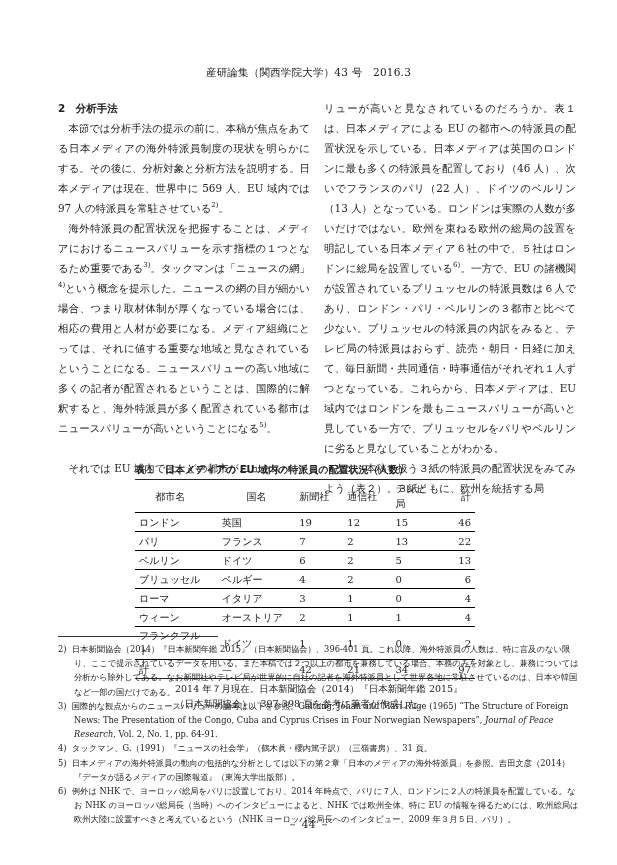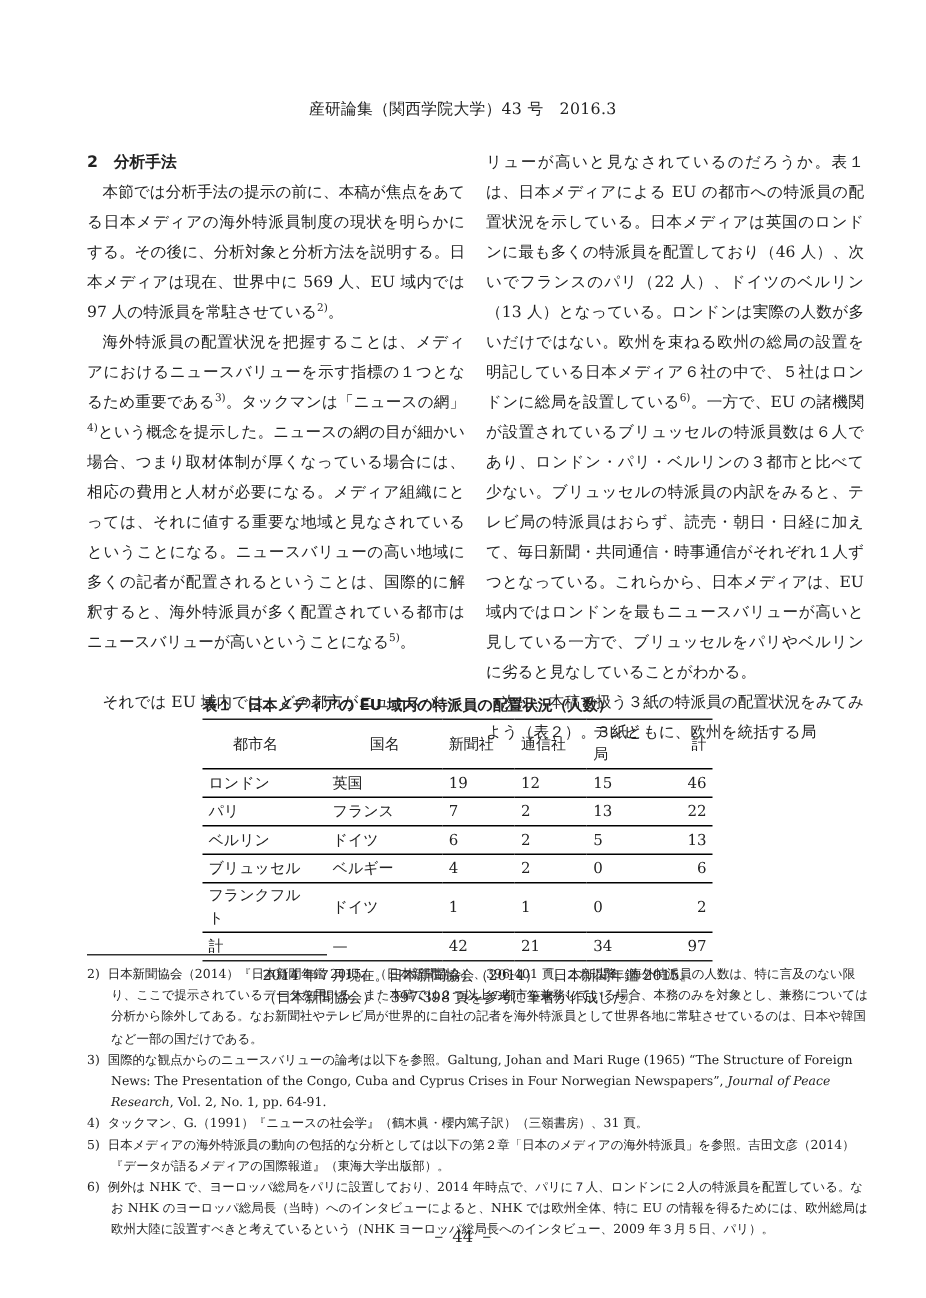--- a/index.html
+++ b/index.html
@@ -96,20 +96,36 @@
       </tr>
       <tr>
         <td class="c1">ブリュッセル</td>
         <td class="c2">ベルギー</td>
         <td class="num">4</td>
         <td class="num">2</td>
         <td class="num">0</td>
         <td class="tot">6</td>
       </tr>
       <tr>
+        <td class="c1">ローマ</td>
+        <td class="c2">イタリア</td>
+        <td class="num">3</td>
+        <td class="num">1</td>
+        <td class="num">0</td>
+        <td class="tot">4</td>
+      </tr>
+      <tr>
+        <td class="c1">ウィーン</td>
+        <td class="c2">オーストリア</td>
+        <td class="num">2</td>
+        <td class="num">1</td>
+        <td class="num">1</td>
+        <td class="tot">4</td>
+      </tr>
+      <tr>
         <td class="c1">フランクフルト</td>
         <td class="c2">ドイツ</td>
         <td class="num">1</td>
         <td class="num">1</td>
         <td class="num">0</td>
         <td class="tot">2</td>
       </tr>
       <tr>
         <td class="c1">計</td>
         <td class="c2">—</td>

